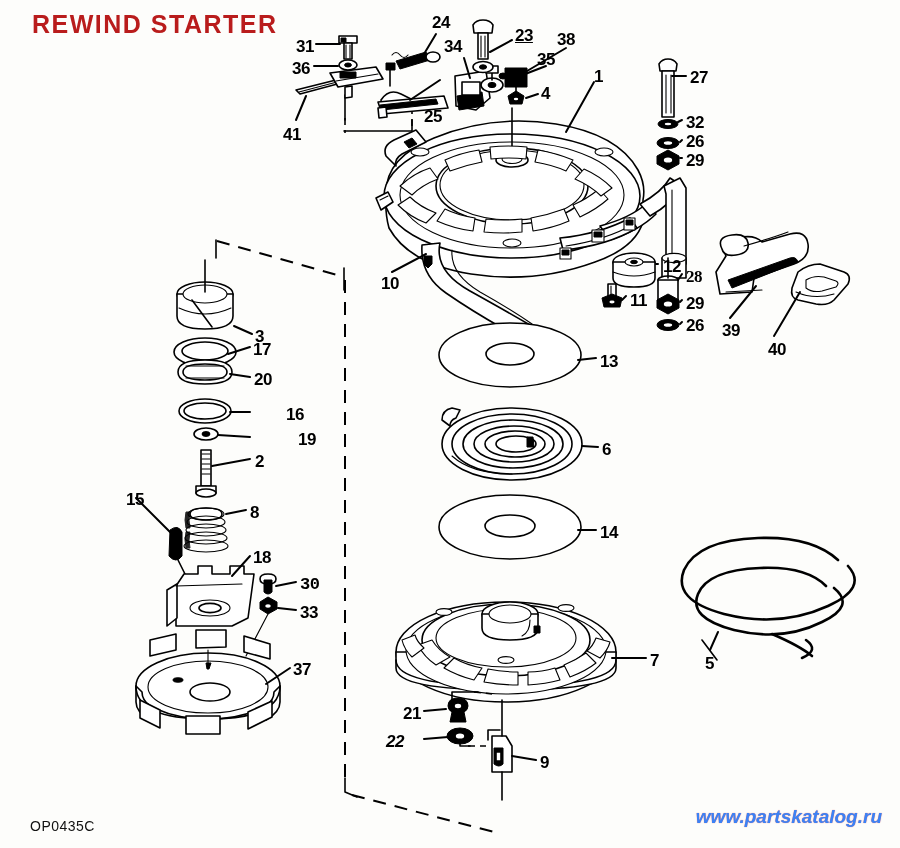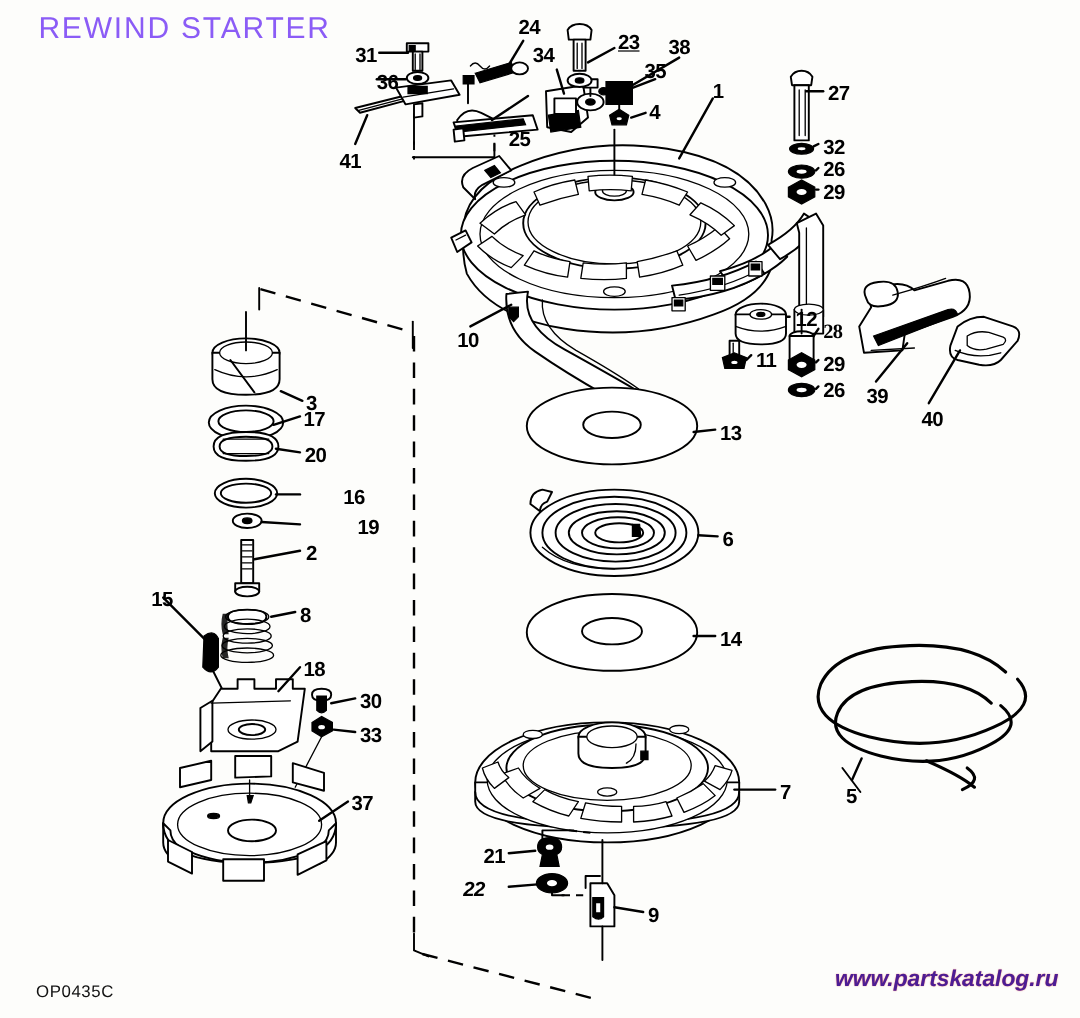--- a/index.html
+++ b/index.html
@@ -4,33 +4,33 @@
 <title>Rewind Starter Parts Diagram</title>
 <style>
   html,body{margin:0;padding:0;background:#fdfdfb;}
   body{
     font-family:"Liberation Sans", sans-serif;
     width:900px;height:848px;overflow:hidden;position:relative;
   }
   #page{position:relative;width:900px;height:848px;background:#fdfdfb;}
   #diagram-title{
     position:absolute;left:32px;top:10px;
-    font-size:25px;font-weight:normal;letter-spacing:1.5px;
-    color:#8b5cf6;font-family:"Liberation Sans", sans-serif;
+    font-size:25px;font-weight:bold;letter-spacing:1.5px;
+    color:#b91c1c;font-family:"Liberation Sans", sans-serif;
     white-space:nowrap;
   }
   #footer-code{
     position:absolute;left:30px;top:818px;
     font-size:14px;font-weight:normal;color:#111;
     letter-spacing:0.5px;font-family:"Liberation Sans", sans-serif;
   }
   #watermark{
     position:absolute;right:18px;top:806px;
     font-size:19px;font-weight:bold;font-style:italic;
-    color:#4c1d95;letter-spacing:0px;
+    color:#3b82f6;letter-spacing:0px;
     font-family:"Liberation Sans", sans-serif;
     text-shadow:0 0 1px #e8655c;
   }
   svg#art{position:absolute;left:0;top:0;width:900px;height:848px;}
   .callout{
     position:absolute;font-weight:bold;font-size:17px;color:#000;
     font-family:"Liberation Sans", sans-serif;
     line-height:1;white-space:nowrap;
     letter-spacing:-0.5px;
   }
@@ -486,21 +486,21 @@
       <path d="M646,658 L612,658"></path>
       <path d="M710,650 L718,632"></path>
       <path d="M424,711 L446,709"></path>
       <path d="M424,739 L448,737"></path>
       <path d="M536,760 L512,756"></path>
     </g>
   </svg>
 
   <div id="callout-layer">
       <div class="callout" style="left: 296px; top: 38px;">31</div>
-      <div class="callout" style="left: 292px; top: 60px; margin-left: 22px;">36</div>
+      <div class="callout" style="left: 292px; top: 60px;">36</div>
       <div class="callout" style="left: 283px; top: 126px;">41</div>
       <div class="callout" style="left: 432px; top: 14px;">24</div>
       <div class="callout" style="left: 424px; top: 64px; margin-top: 44px;">25</div>
       <div class="callout" style="left: 444px; top: 38px;">34</div>
       <div class="callout" style="left: 515px; top: 27px; text-decoration: underline;">23</div>
       <div class="callout" style="left: 557px; top: 31px;">38</div>
       <div class="callout" style="left: 537px; top: 51px; text-align: center;">35</div>
       <div class="callout" style="left: 541px; top: 85px;">4</div>
       <div class="callout" style="left: 594px; top: 68px;">1</div>
       <div class="callout" style="left: 690px; top: 69px;">27</div>
@@ -517,21 +517,21 @@
       <div class="callout" style="left: 768px; top: 341px;">40</div>
       <div class="callout" style="left: 255px; top: 328px;">3</div>
       <div class="callout" style="left: 253px; top: 341px;">17</div>
       <div class="callout" style="left: 254px; top: 371px;">20</div>
       <div class="callout" style="left: 254px; top: 406px; margin-left: 32px;">16</div>
       <div class="callout" style="left: 254px; top: 431px; margin-left: 44px;">19</div>
       <div class="callout" style="left: 255px; top: 453px;">2</div>
       <div class="callout" style="left: 126px; top: 491px;">15</div>
       <div class="callout" style="left: 250px; top: 504px;">8</div>
       <div class="callout" style="left: 253px; top: 549px;">18</div>
-      <div class="callout" style="left: 300px; top: 576px;">30</div>
+      <div class="callout" style="left: 300px; top: 576px; font-family: Liberation Mono, monospace;">30</div>
       <div class="callout" style="left: 300px; top: 604px;">33</div>
       <div class="callout" style="left: 293px; top: 661px;">37</div>
       <div class="callout" style="left: 600px; top: 353px;">13</div>
       <div class="callout" style="left: 602px; top: 441px;">6</div>
       <div class="callout" style="left: 600px; top: 524px;">14</div>
       <div class="callout" style="left: 650px; top: 652px;">7</div>
       <div class="callout" style="left: 705px; top: 655px;">5</div>
       <div class="callout" style="left: 403px; top: 705px;">21</div>
       <div class="callout" style="left: 386px; top: 733px; font-style: italic;">22</div>
       <div class="callout" style="left: 540px; top: 754px;">9</div>

